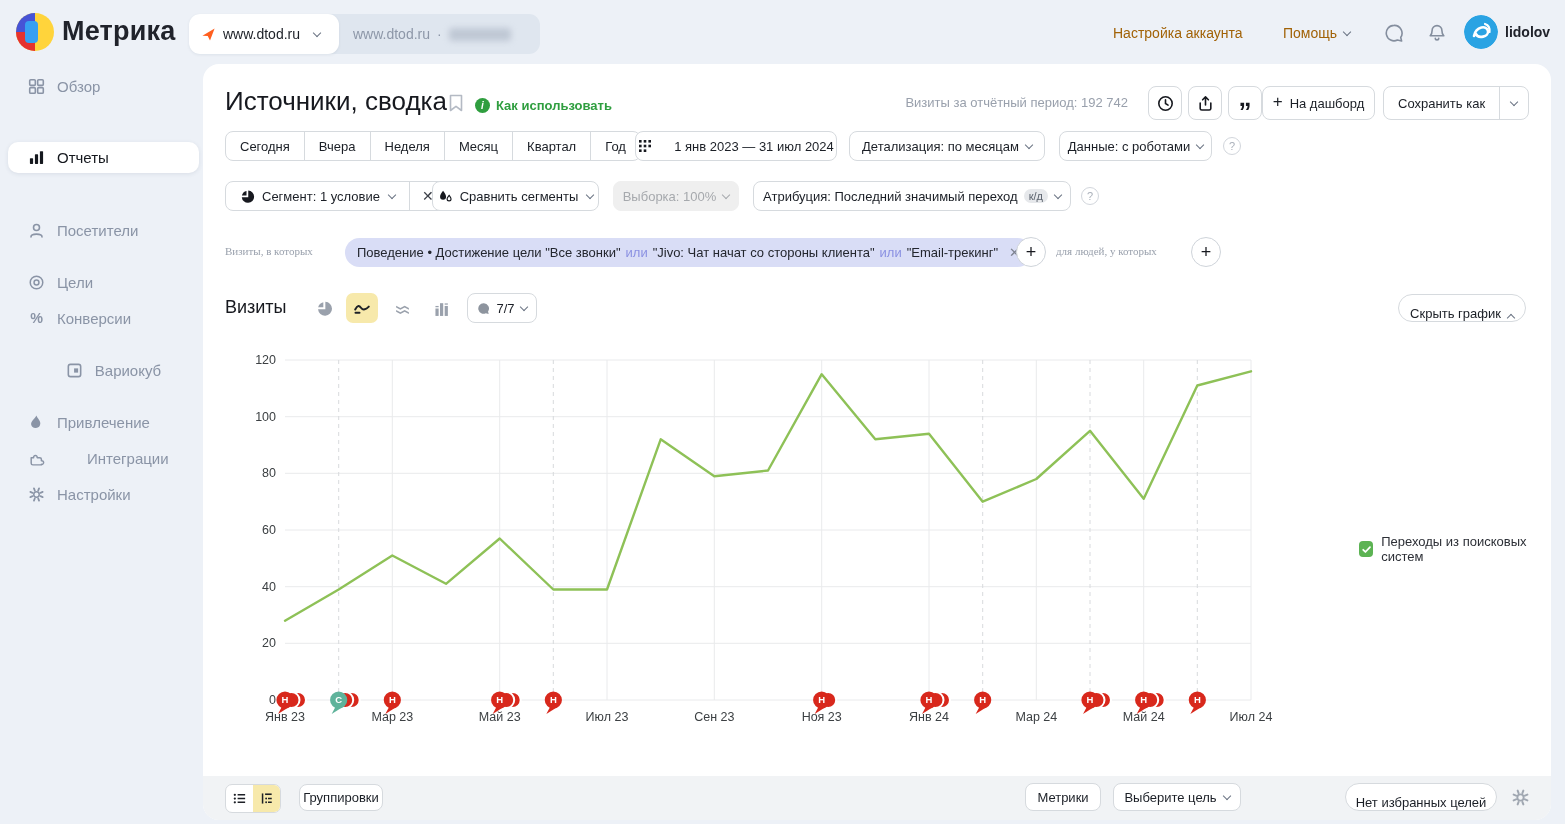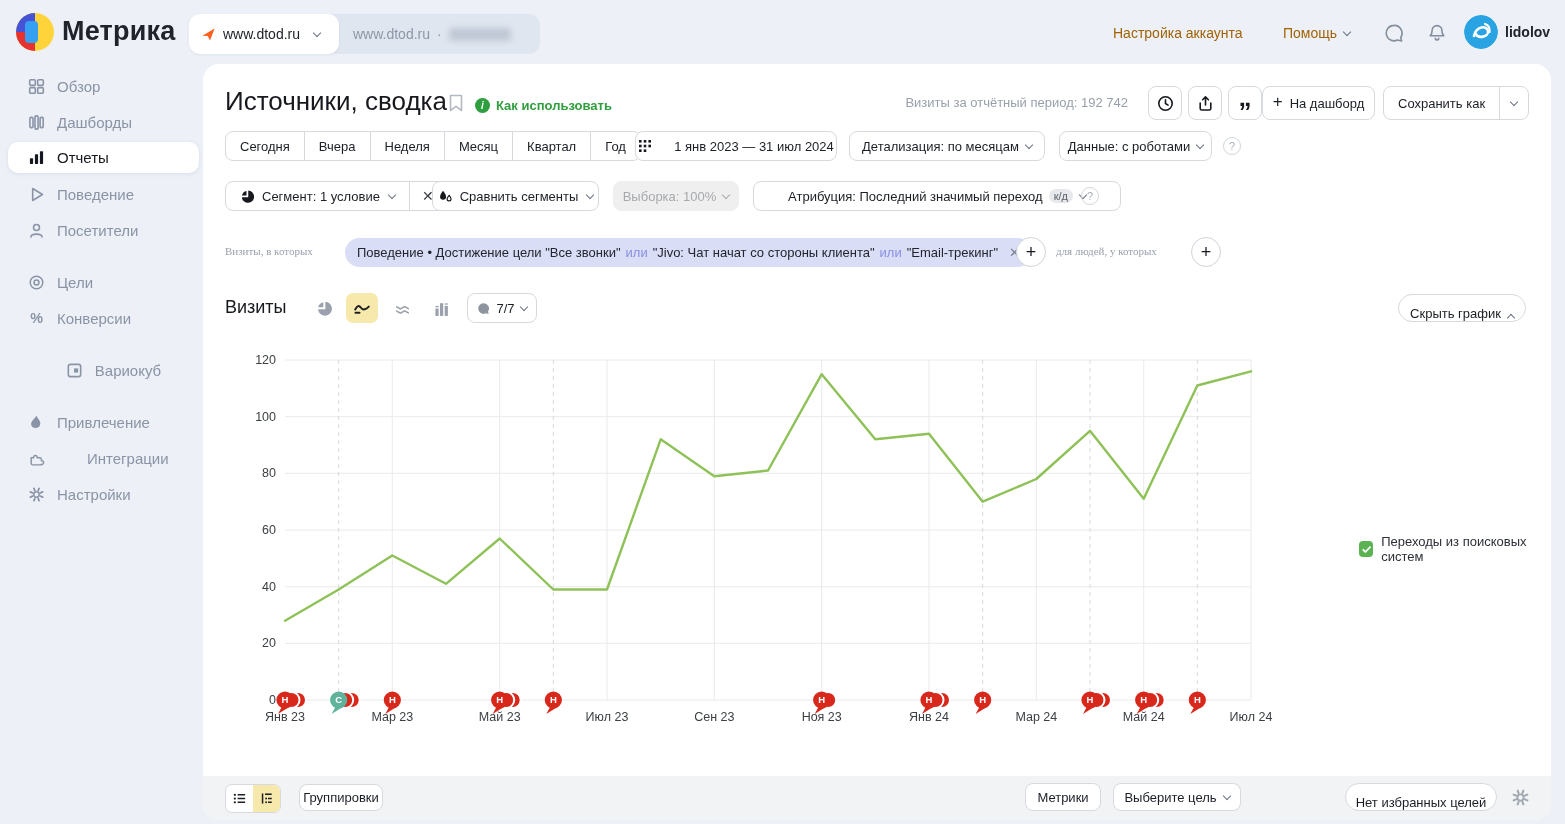--- a/index.html
+++ b/index.html
@@ -143,45 +143,29 @@
         <span class="nicon"><svg viewBox="0 0 16 16" width="17" height="17">
             <g fill="none" stroke="currentColor" stroke-width="1.5">
               <rect x="1.6" y="1.6" width="5.3" height="5.3" rx="1"></rect>
               <rect x="9.1" y="1.6" width="5.3" height="5.3" rx="1"></rect>
               <rect x="1.6" y="9.1" width="5.3" height="5.3" rx="1"></rect>
               <rect x="9.1" y="9.1" width="5.3" height="5.3" rx="1"></rect>
             </g>
           </svg></span>
         <span>Обзор</span>
       </div>
-      <div class="nav-item" style="top: 43px;">
-        <span class="nicon"><svg viewBox="0 0 16 16" width="17" height="17">
-            <g fill="none" stroke="currentColor" stroke-width="1.5">
-              <rect x="1.8" y="3.2" width="2.9" height="9.6" rx="1"></rect>
-              <rect x="6.6" y="1.8" width="2.9" height="12.4" rx="1"></rect>
-              <rect x="11.4" y="3.2" width="2.9" height="9.6" rx="1"></rect>
-            </g>
-          </svg></span>
-        <span>Дашборды</span>
-      </div>
       <div class="nav-item active" style="top: 78px;">
         <span class="nicon"><svg viewBox="0 0 16 16" width="17" height="17">
             <g fill="currentColor">
               <rect x="1.8" y="8.6" width="3" height="5.4" rx=".6"></rect>
               <rect x="6.5" y="5" width="3" height="9" rx=".6"></rect>
               <rect x="11.2" y="2" width="3" height="12" rx=".6"></rect>
             </g>
           </svg></span>
         <span>Отчеты</span>
-      </div>
-      <div class="nav-item" style="top: 115px;">
-        <span class="nicon"><svg viewBox="0 0 16 16" width="17" height="17">
-            <path d="M4.4 2.4 v11.2 L13.6 8 Z" fill="none" stroke="currentColor" stroke-width="1.5" stroke-linejoin="round"></path>
-          </svg></span>
-        <span>Поведение</span>
       </div>
       <div class="nav-item" style="top: 151px;">
         <span class="nicon"><svg viewBox="0 0 16 16" width="17" height="17">
             <circle cx="8" cy="5.2" r="2.8" fill="none" stroke="currentColor" stroke-width="1.5"></circle>
             <path d="M2.8 14 c0-3.4 10.4-3.4 10.4 0" fill="none" stroke="currentColor" stroke-width="1.5" stroke-linecap="round"></path>
           </svg></span>
         <span>Посетители</span>
       </div>
       <div class="nav-item" style="top: 203px;">
         <span class="nicon"><svg viewBox="0 0 16 16" width="17" height="17">
@@ -322,21 +306,21 @@
         <path d="M5.4 1.8 C7 4.2 8.6 5.8 8.6 8.2 a3.2 3.2 0 1 1 -6.4 0 C2.2 5.8 3.8 4.2 5.4 1.8 Z" fill="#17191f"></path>
         <path d="M11.9 6.8 C12.9 8.2 13.9 9.2 13.9 10.6 a2.1 2.1 0 1 1 -4.2 0 C9.7 9.2 10.8 8.2 11.9 6.8 Z" fill="none" stroke="#17191f" stroke-width="1.2"></path>
       </svg>
       <span>Сравнить сегменты</span>
       <span class="chev" style="margin-left:2px"></span>
     </div>
     <div class="btn disabled-btn" style="left:410px; top:117px; width:126px">
       <span>Выборка: 100%</span>
         <span class="chev" style="border-color:#a6a9ad"></span>
     </div>
-    <div class="btn" style="left:550px; top:117px; width:368px">
+    <div class="btn" style="left:550px; top:117px; width:318px">
       <span>Атрибуция: Последний значимый переход</span>
       <span class="badge">к/д</span>
       <span class="chev"></span>
     </div>
     <div class="qmark" style="left:878px; top:123px">?</div>
 
     <div class="filter-label" style="left:22px; top:181px">Визиты, в которых</div>
     <div class="chip" style="left:142px; top:174px" id="filter-chip">
         <span>Поведение • Достижение цели "Все звонки"</span>
         <span class="or">или</span>

